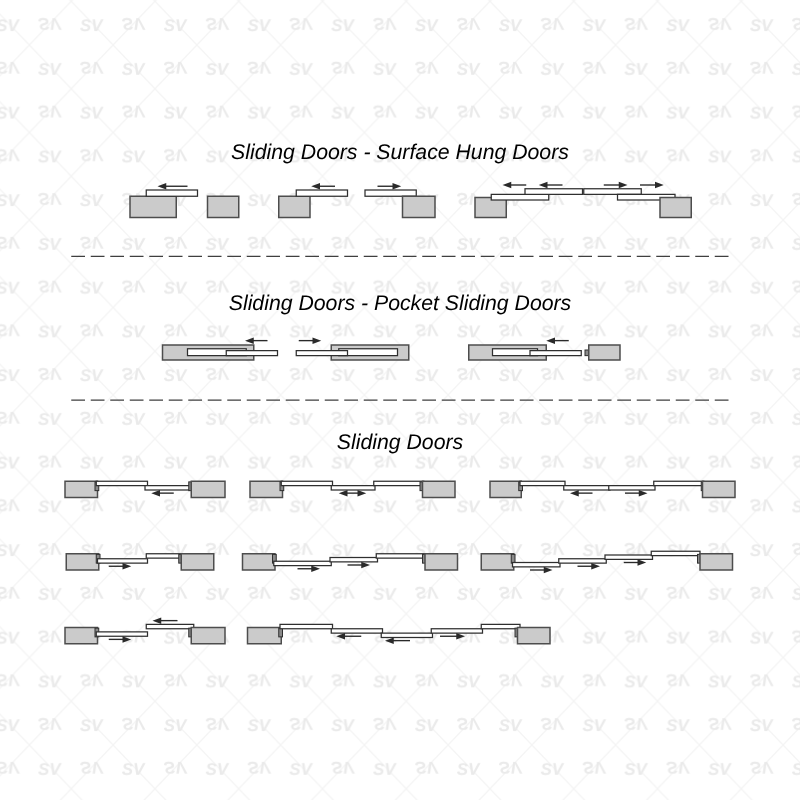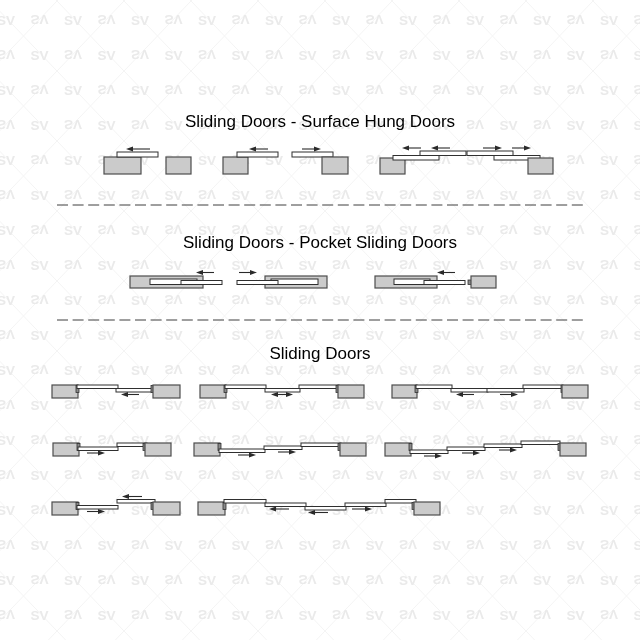--- a/index.html
+++ b/index.html
@@ -1,16 +1,16 @@
 <!DOCTYPE html>
 <html><head>
 <meta charset="utf-8">
 <style>
   html,body{margin:0;padding:0;background:#ffffff;}
-  .stage{position:relative;width:640px;height:640px;background:#c4b5fd;overflow:hidden;}
+  .stage{position:relative;width:640px;height:640px;background:#c4b5fd;overflow:hidden;font-style:italic;}
   svg{display:block;}
   text.sec-title{font-family:"Liberation Sans","DejaVu Sans",sans-serif;font-weight:400;}
   text.wm{font-family:"Liberation Sans","DejaVu Sans",sans-serif;font-weight:700;}
 </style>
 </head>
 <body>
 
 <div class="stage">
   <svg id="drawing" width="640" height="640" viewBox="0 0 640 640">
       <defs>

